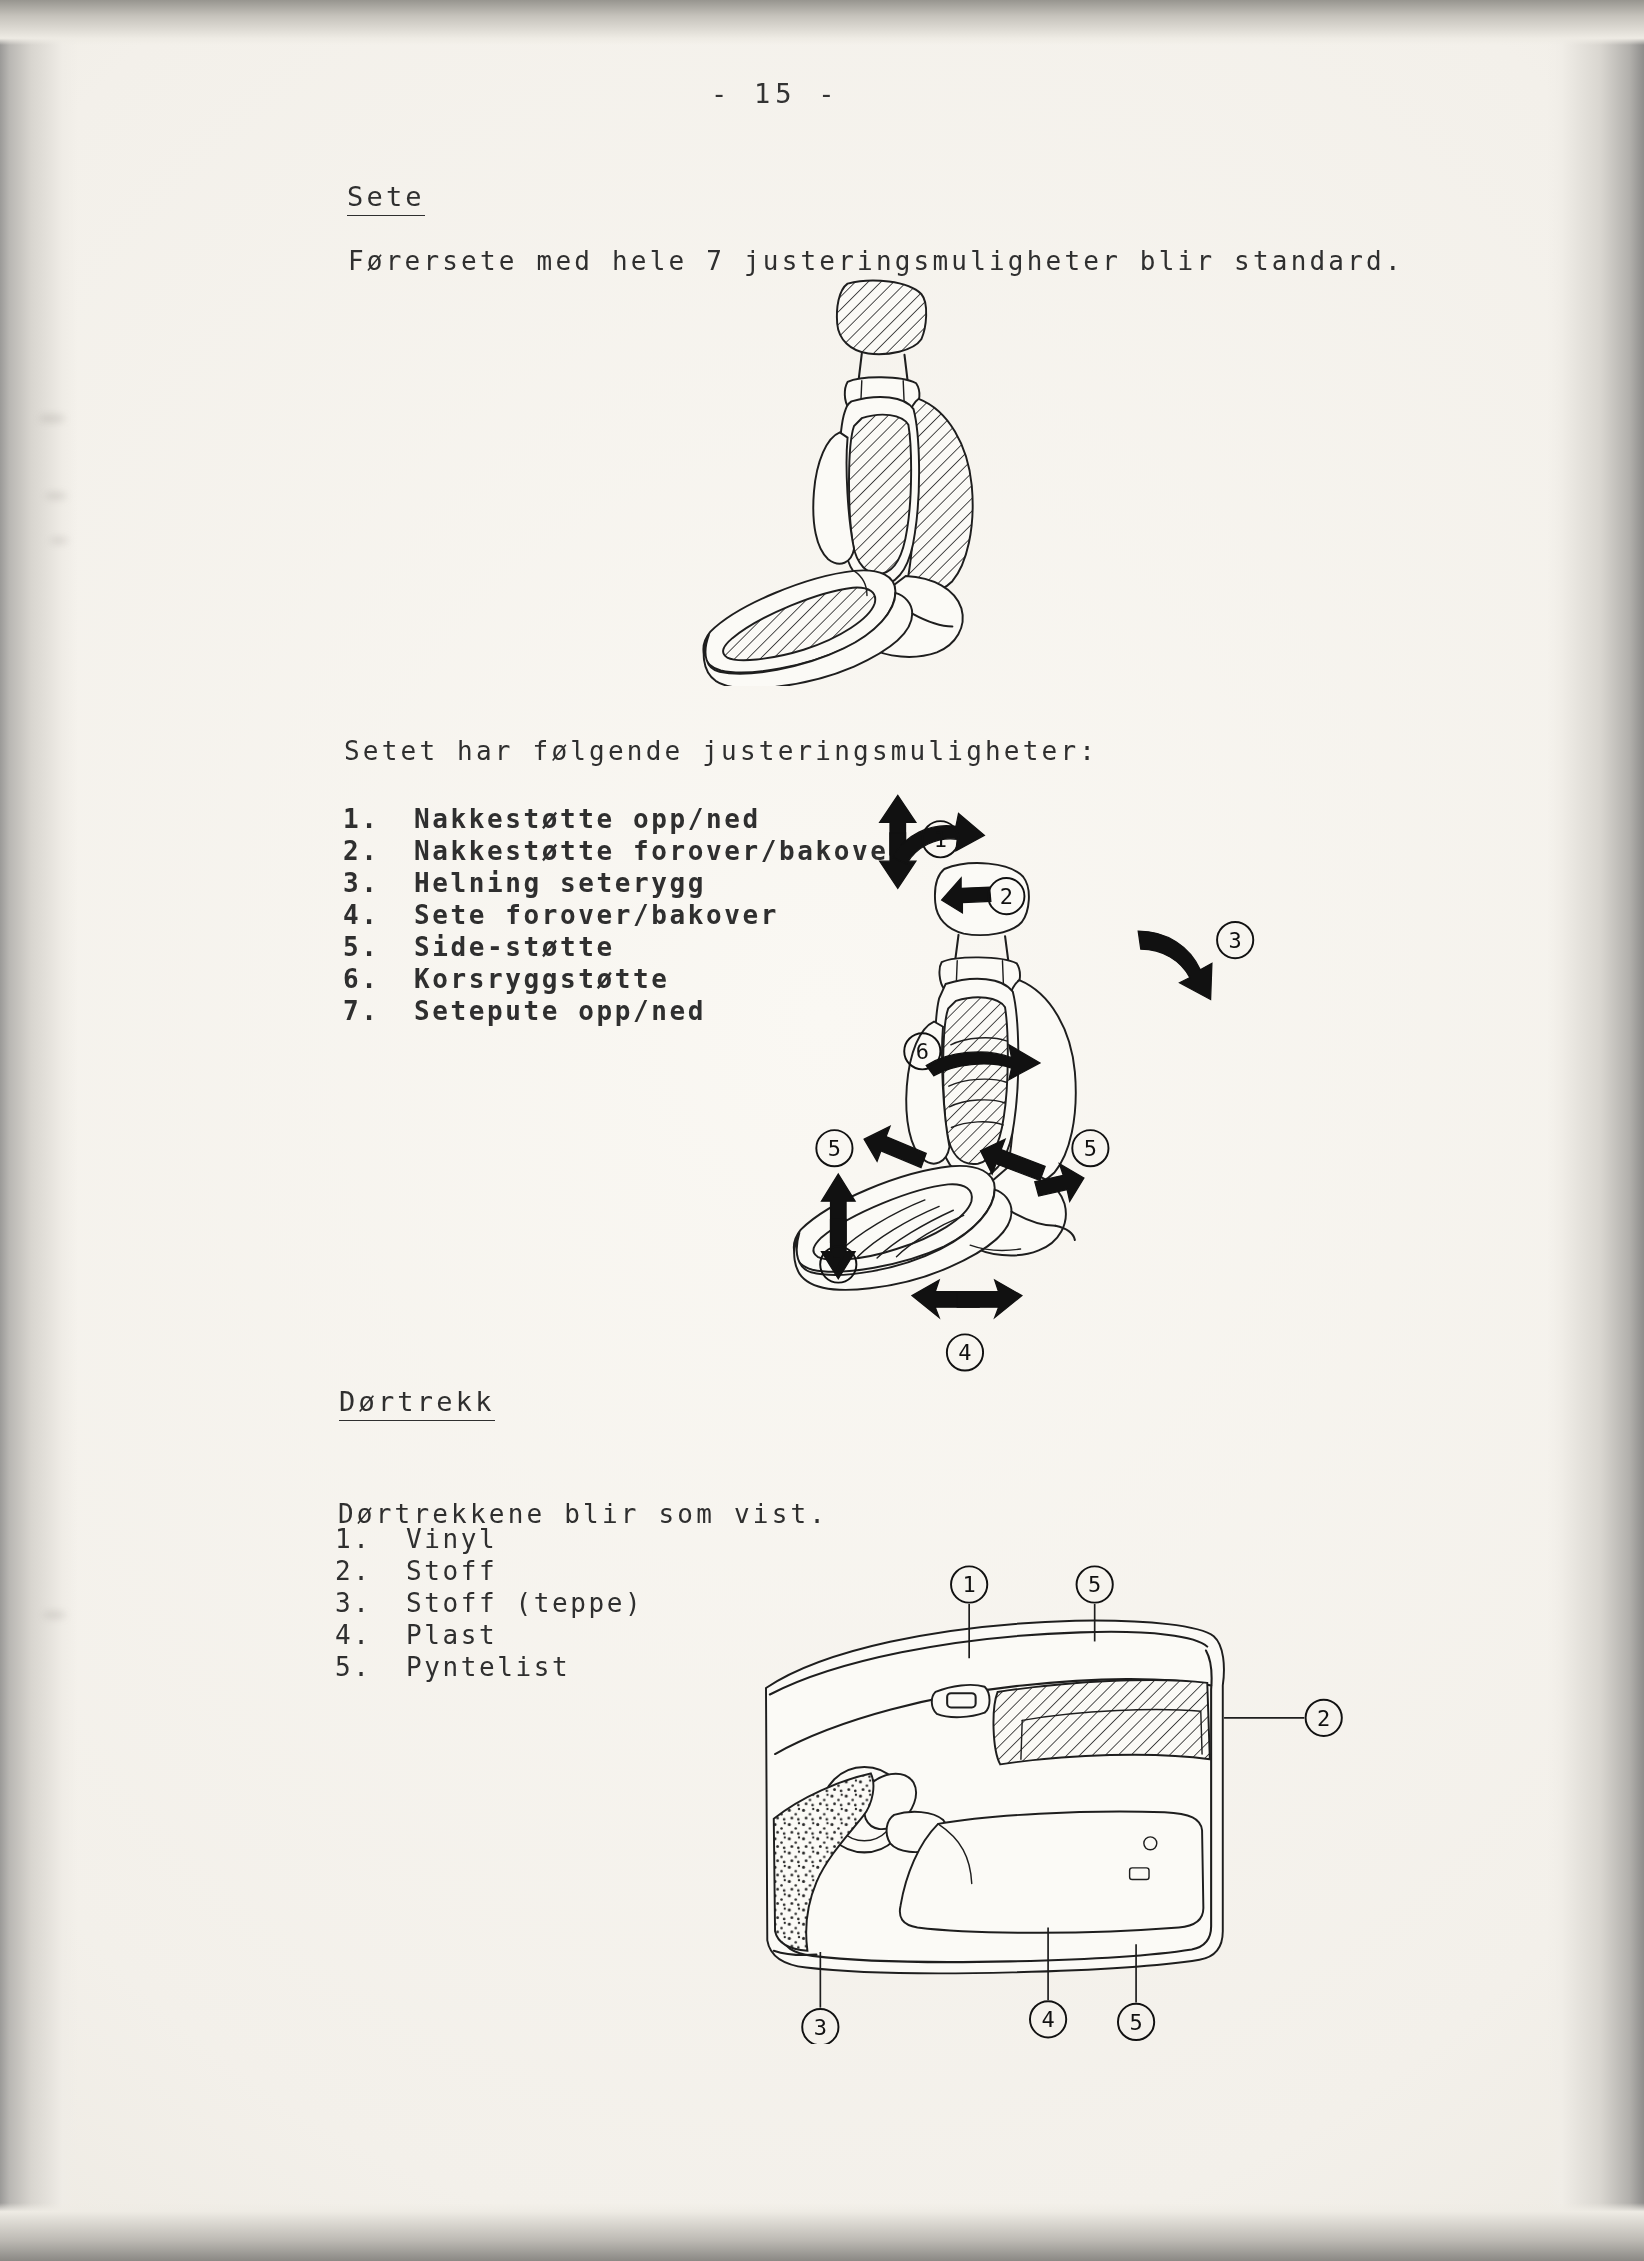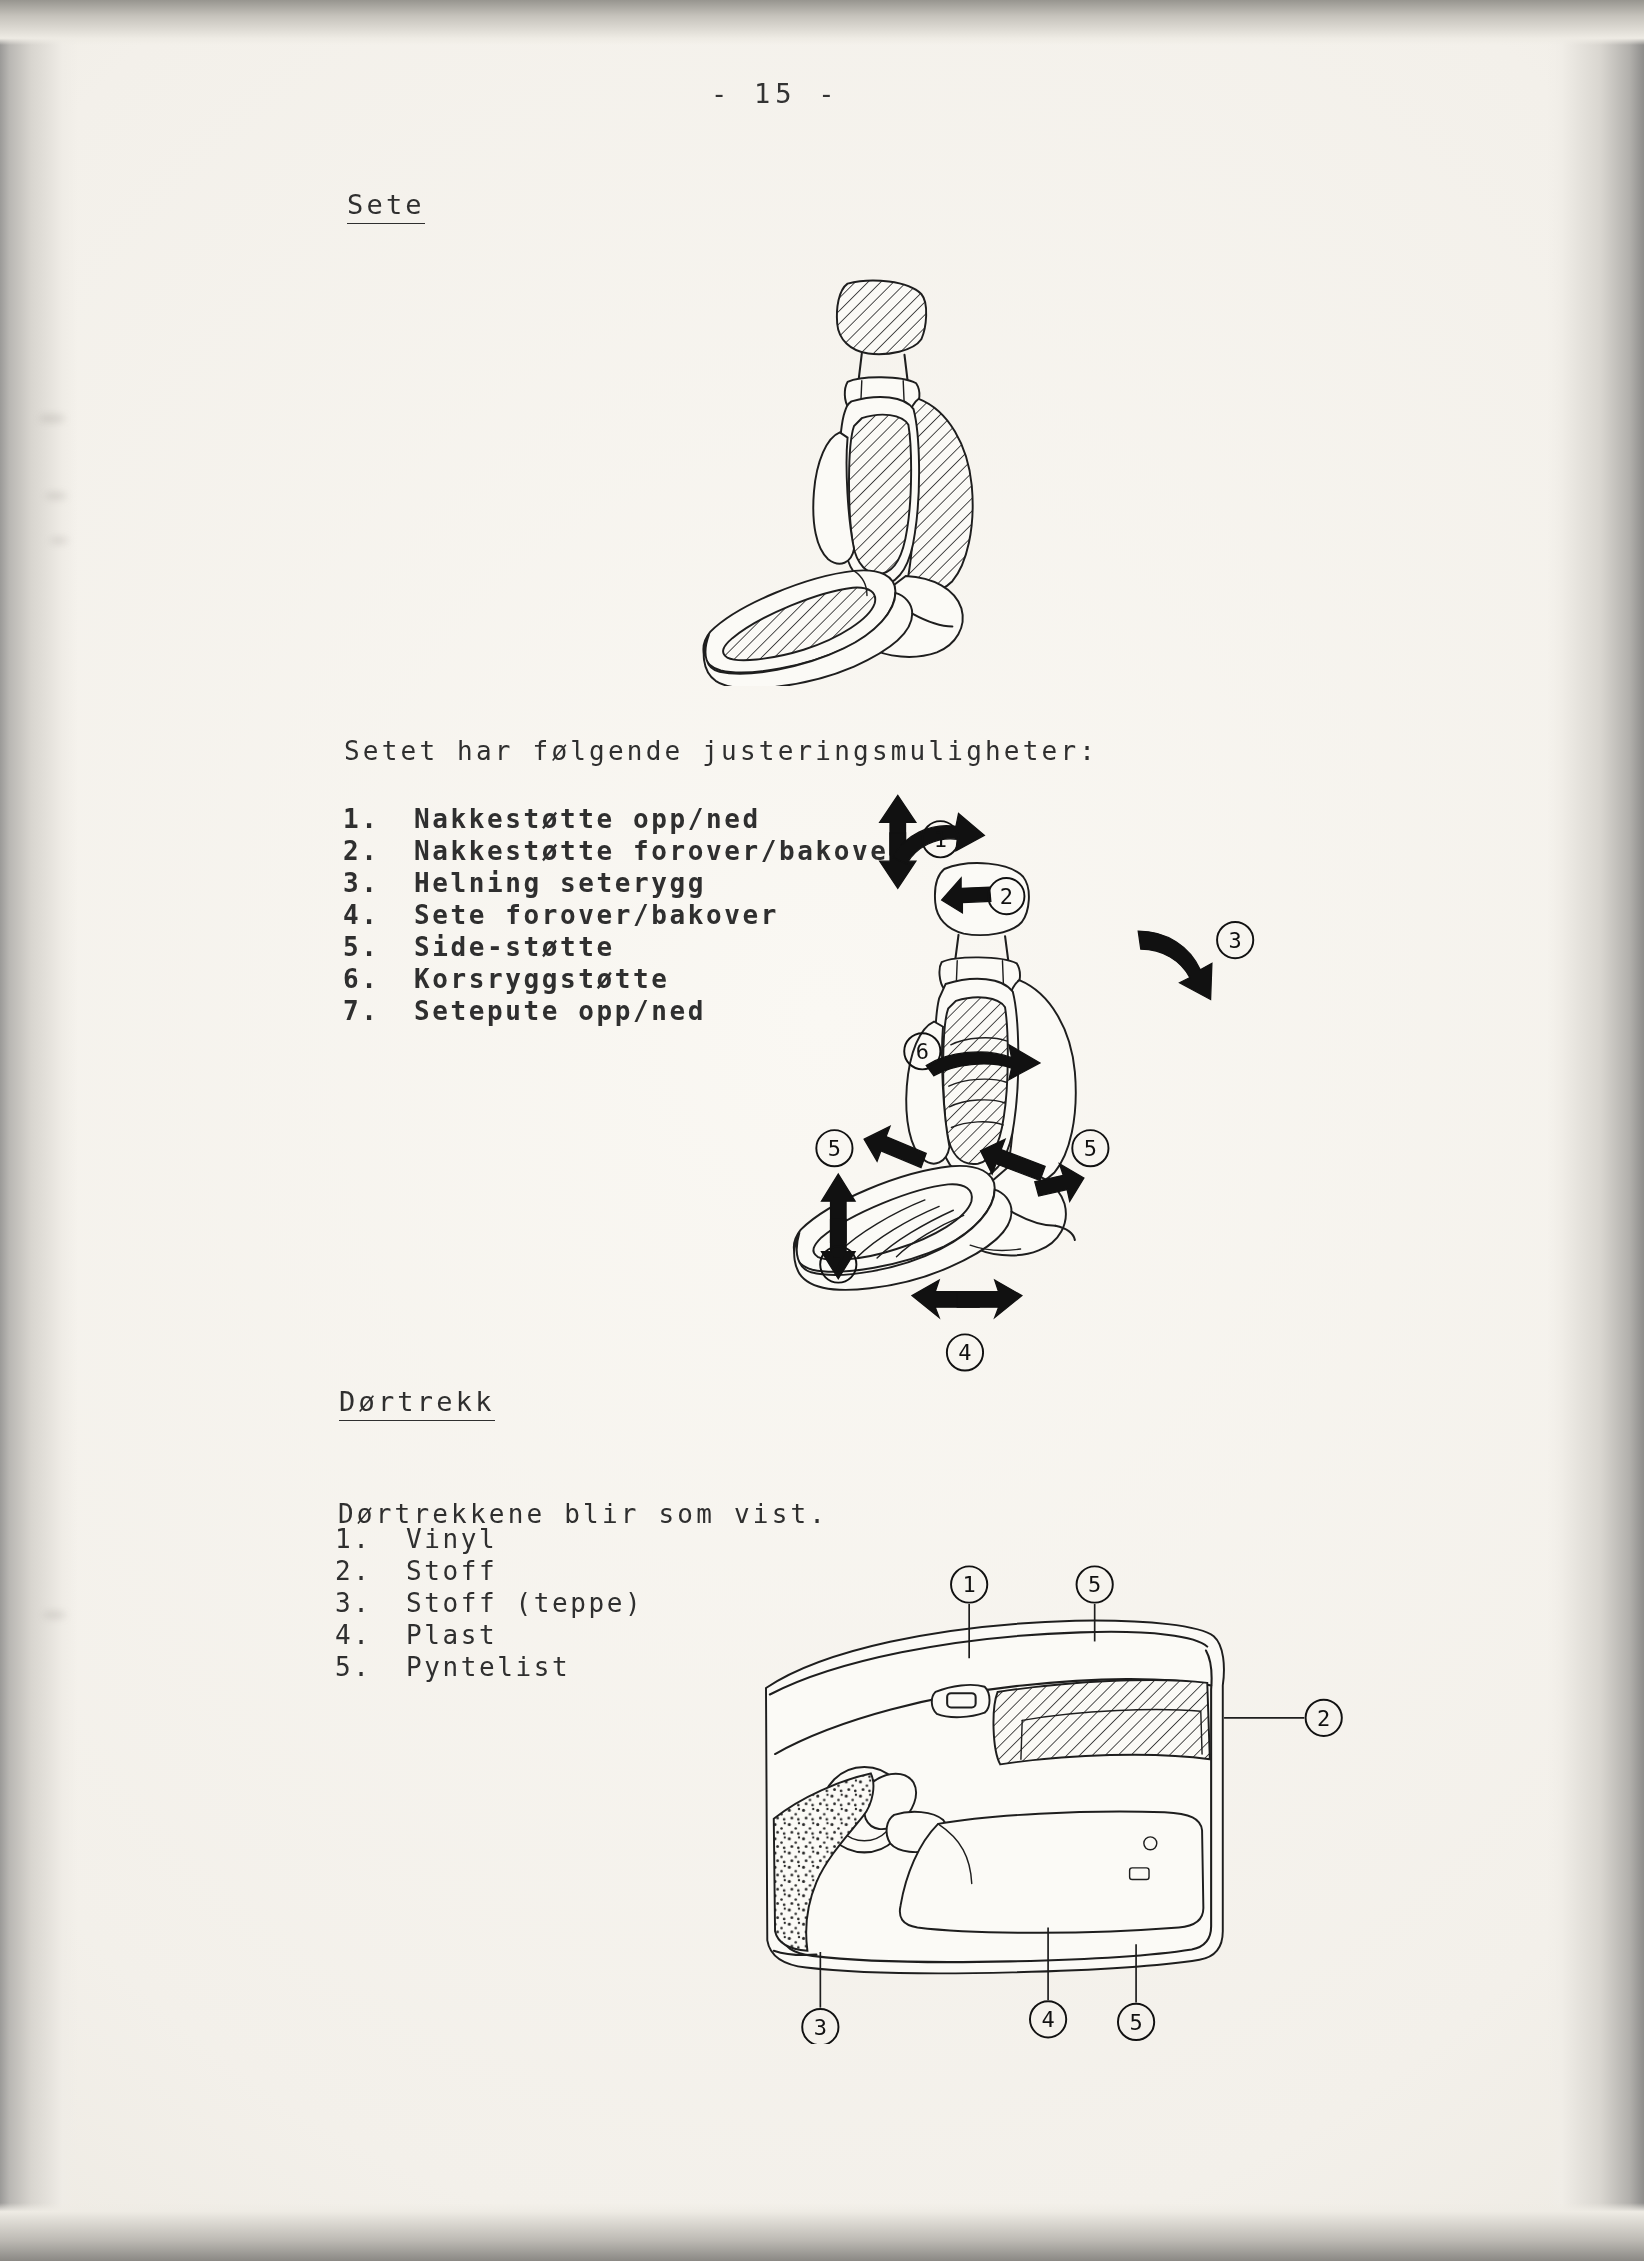--- a/index.html
+++ b/index.html
@@ -71,21 +71,21 @@
   }
 
   .heading {
     position: absolute;
     font-size: 27px;
     letter-spacing: 3.2px;
     color: #2f2f2f;
     border-bottom: 1.9px solid #2f2f2f;
     padding-bottom: 2.6px;
   }
-  .h-sete { left: 347px; top: 181px; margin-top: 8px; }
+  .h-sete { left: 347px; top: 181px; }
   .h-dortrekk { left: 339px; top: 1386px; }
 
   .para {
     position: absolute;
     font-size: 26px;
     letter-spacing: 3.2px;
     color: #2f2f2f;
     white-space: nowrap;
   }
   .p-intro { left: 348px; top: 246px; }
@@ -133,20 +133,21 @@
   <div class="smudge" style="left:39px; top:414px; width:26px; height:9px;"></div>
   <div class="smudge" style="left:45px; top:492px; width:22px; height:7.8px;"></div>
   <div class="smudge" style="left:50px; top:537px; width:18px; height:6.5px;"></div>
   <div class="smudge" style="left:43px; top:1611px; width:23px; height:7.8px;"></div>
 
   <div class="content">
 
     <div class="page-number">- 15 -</div>
 
     <div class="heading h-sete">Sete</div>
+    <div class="para p-intro">Førersete med hele 7 justeringsmuligheter blir standard.</div>
 
     <div class="fig fig-seat1">
       <svg width="453" height="414" viewBox="0 0 700 640">
         <defs>
           <pattern id="hatch" patternUnits="userSpaceOnUse" width="14" height="14" patternTransform="rotate(45)">
             <rect width="14" height="14" fill="#fbfaf6"></rect>
             <line x1="0" y1="0" x2="0" y2="14" stroke="#1e1e1e" stroke-width="2.4"></line>
           </pattern>
           <pattern id="xhatch" patternUnits="userSpaceOnUse" width="16" height="16" patternTransform="rotate(45)">
             <rect width="16" height="16" fill="#fbfaf6"></rect>

